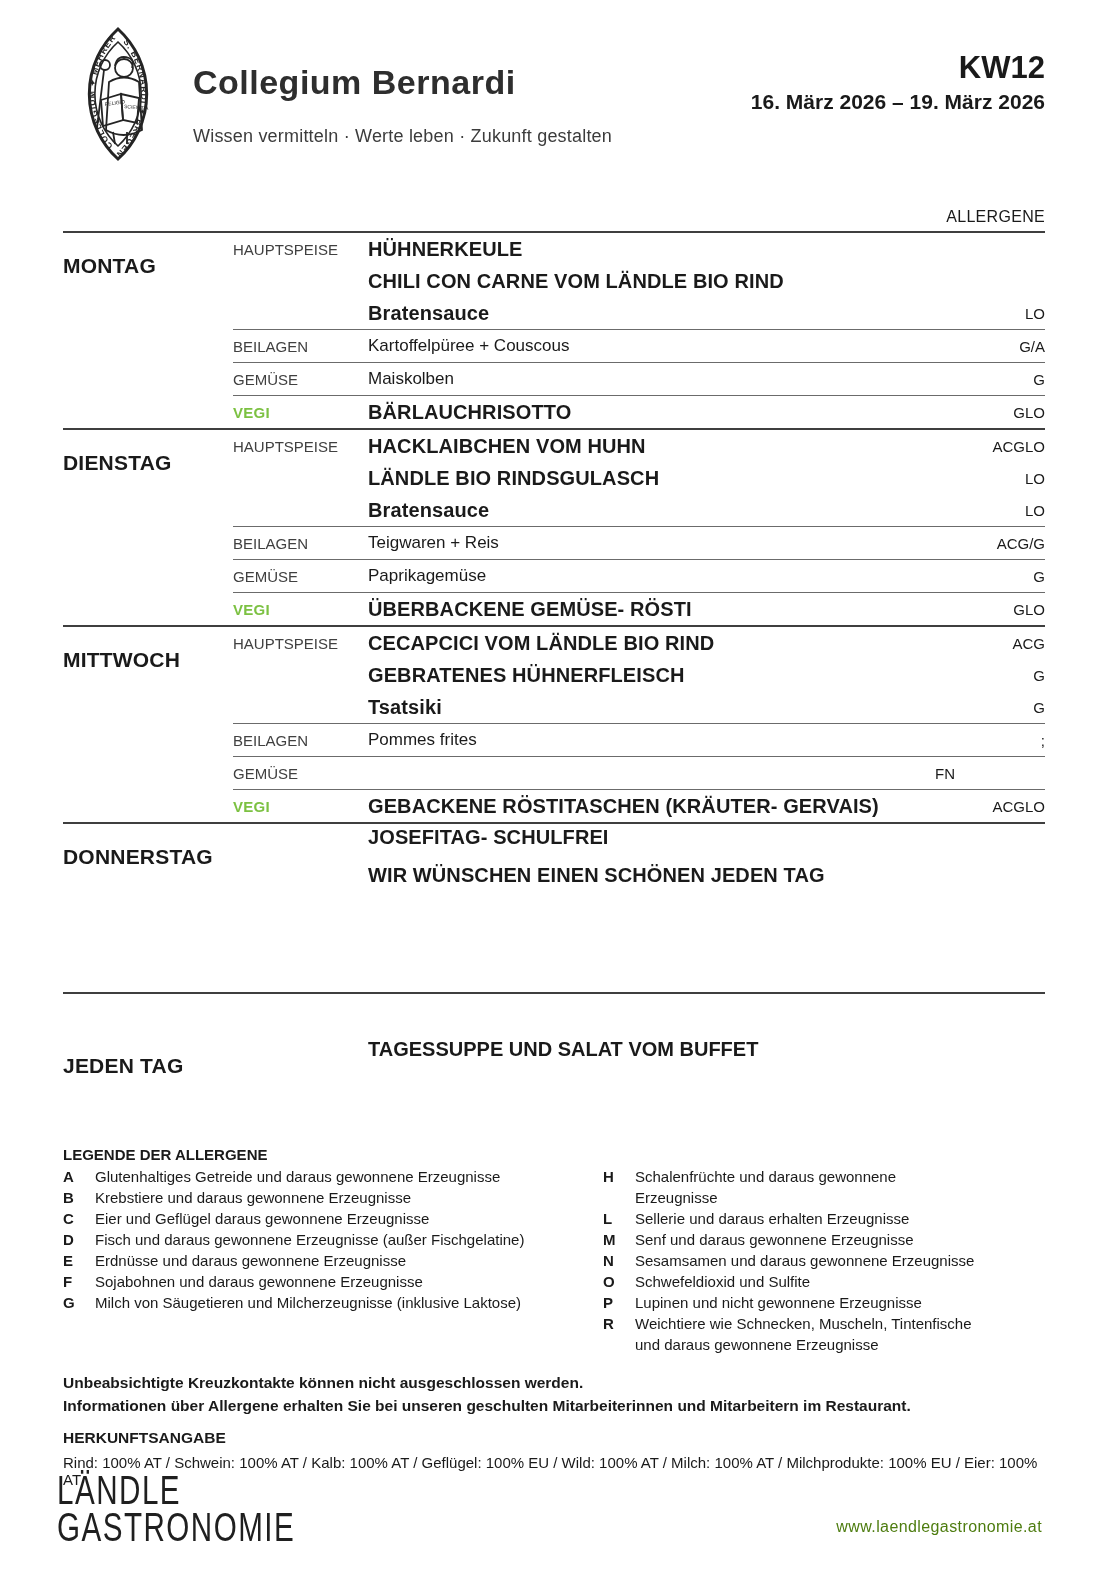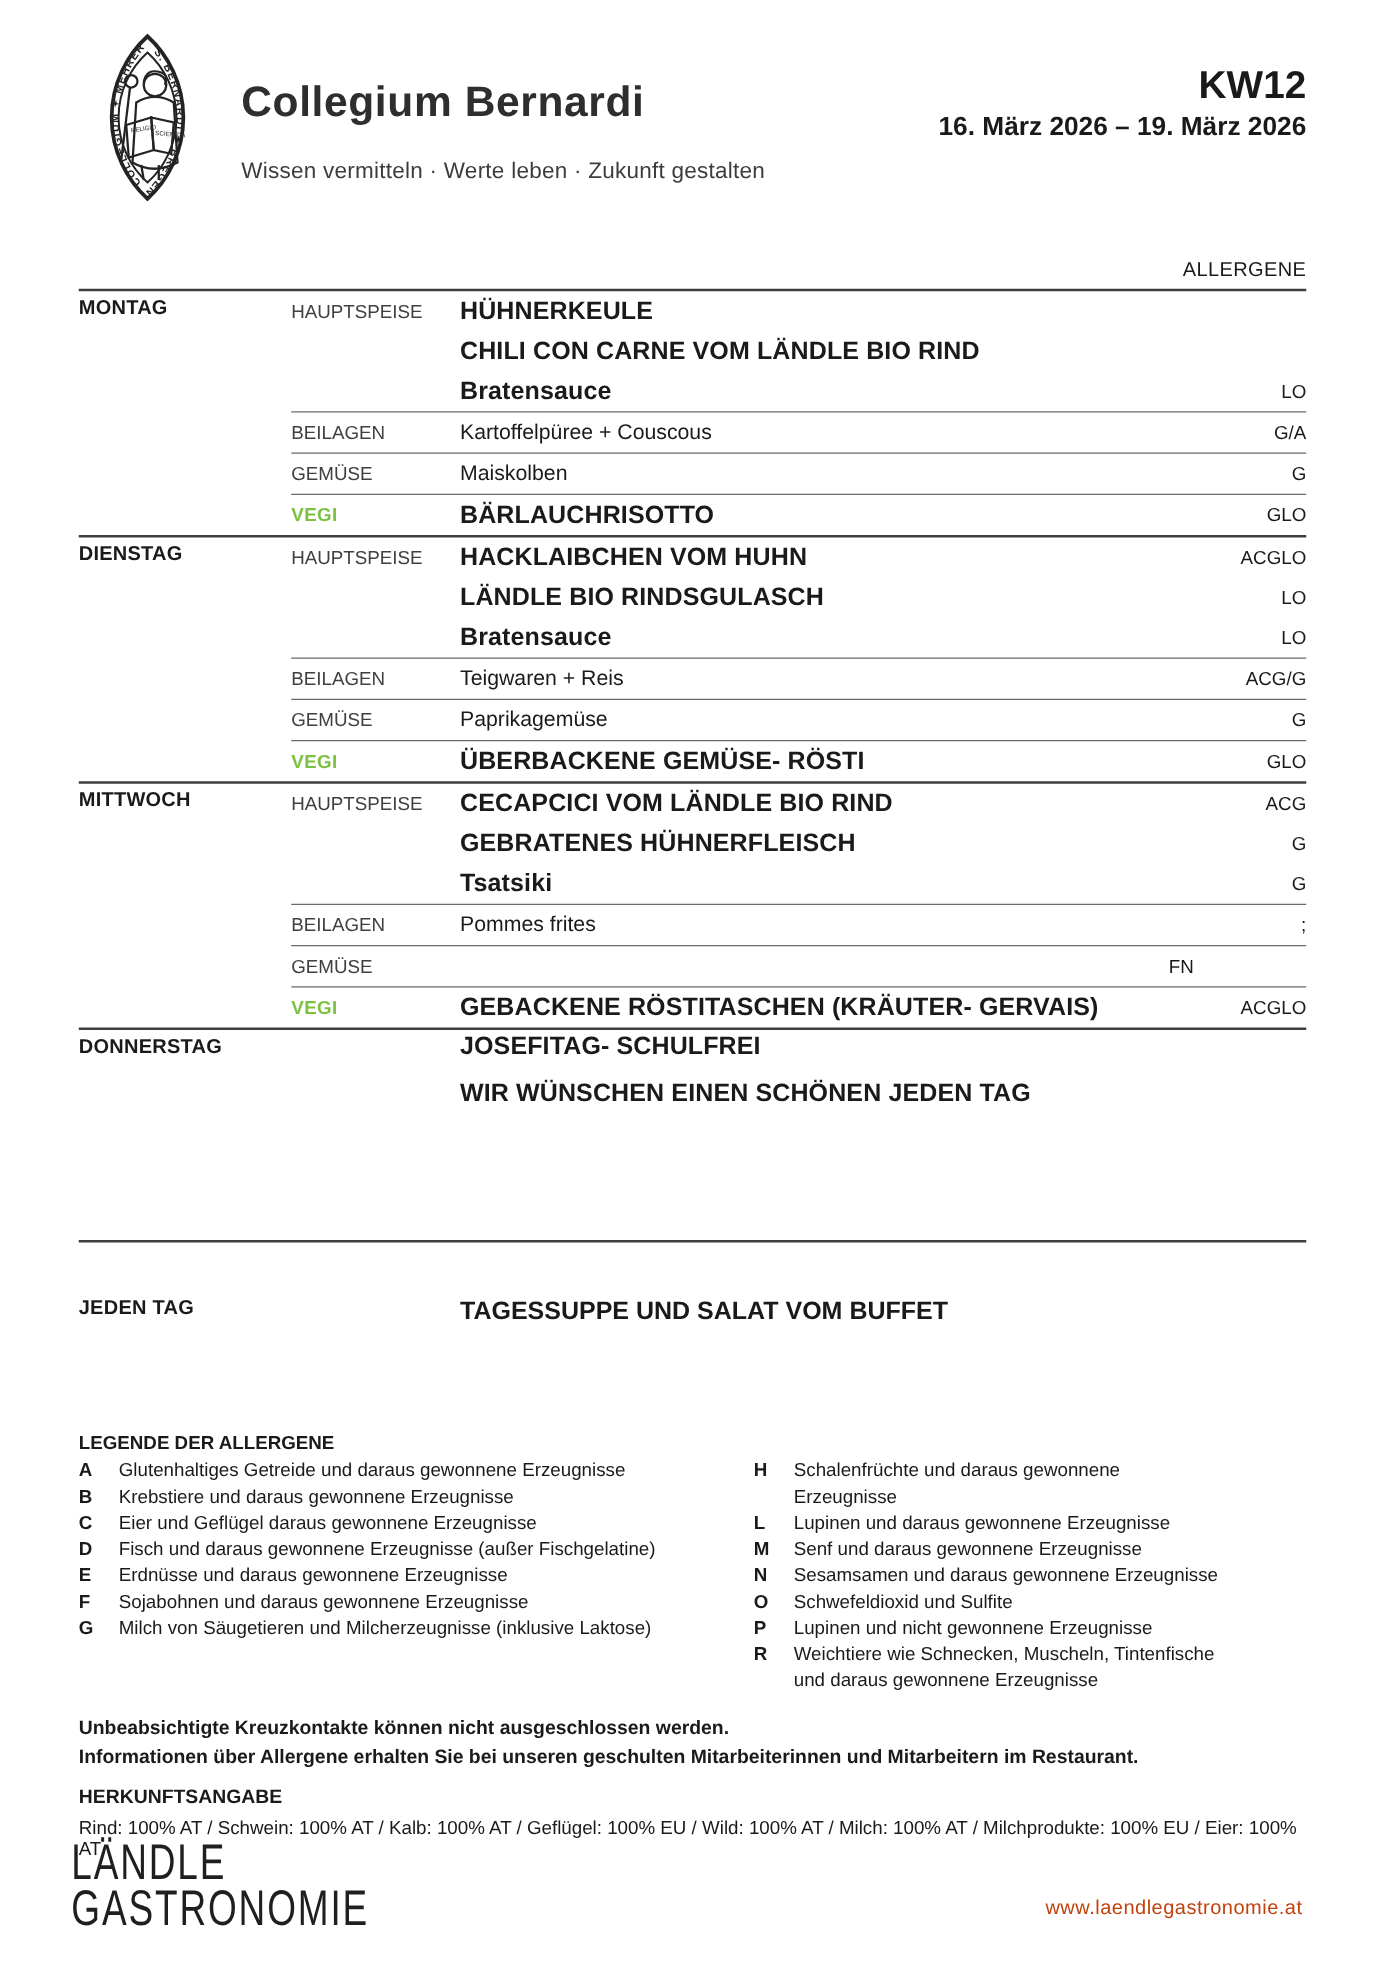--- a/index.html
+++ b/index.html
@@ -21,21 +21,21 @@
   .tagline { font-size:18px; color:#3c3c3c; margin-top:24px; letter-spacing:0.2px; }
   .week-box { text-align:right; padding-top:24px; }
   .week-label { font-size:31px; font-weight:bold; }
   .date-range { font-size:21px; font-weight:bold; margin-top:4px; }
 
   
   .menu { position:absolute; top:208px; left:63px; width:982px; }
   .allergene-label { text-align:right; font-size:16px; color:#1a1a1a; padding-bottom:5px; letter-spacing:0.3px; }
 
   .day-block { display:flex; border-top:2px solid #3f3f3f; }
-  .day-col { width:170px; flex:0 0 auto; font-weight:bold; font-size:16px; padding-top:5px; letter-spacing:0.2px; }
+  .day-col { width:170px; flex:0 0 auto; font-weight:bold; font-size:21px; padding-top:5px; letter-spacing:0.2px;margin-top:16px; }
   .rows-col { flex:1; }
 
   .menu-row { display:grid; grid-template-columns:135px 587px 90px; min-height:32px; align-items:center; }
   .menu-row.divider { border-top:1.5px solid #6b6b6b; }
   .cat { font-size:15px; color:#404040; }
   .cat-vegi { color:#7cc142; font-weight:bold; font-size:15px; letter-spacing:0.3px; }
   .dish-main { font-weight:bold; font-size:20px; letter-spacing:0.1px; }
   .dish-side { font-size:17px; }
   .allergen { font-weight:normal; font-size:15px;text-align:right; }
 
@@ -59,21 +59,21 @@
   .legend-col-right .legend-text { max-width:340px; }
 
   .notes { margin-top:16px; }
   .note-line { font-weight:bold; font-size:15.5px; line-height:23px; }
   .origin-title { font-weight:bold; font-size:15.5px; margin-top:12px; }
   .origin-text { font-size:15px; margin-top:7px; }
 
   
   .footer-logo { position:absolute; left:57px; top:1472px; transform:scaleX(0.74); transform-origin:left top; }
   .footer-logo div { font-size:40px; line-height:37px; letter-spacing:2px; color:#1f1f1f; font-weight:normal; }
-  .website { position:absolute; right:68px; top:1518px; font-size:16px; color:#c2410c; letter-spacing:0.4px; }
+  .website { position:absolute; right:68px; top:1518px; font-size:16px; color:#4d7c0f; letter-spacing:0.4px; }
 </style>
 </head>
 <body>
 
 <div class="page">
 
   <div class="header">
     <div class="brand">
       <svg class="seal" viewBox="0 0 122 136" xmlns="http://www.w3.org/2000/svg">
         <defs>
@@ -280,21 +280,21 @@
             <span class="legend-text">Milch von Säugetieren und Milcherzeugnisse (inklusive Laktose)</span>
           </div>
       </div>
       <div class="legend-col-right">
         <div class="legend-item">
             <span class="legend-letter">H</span>
             <span class="legend-text">Schalenfrüchte und daraus gewonnene Erzeugnisse</span>
           </div>
         <div class="legend-item">
             <span class="legend-letter">L</span>
-            <span class="legend-text">Lupinen und daraus gewonnene Erzeugnisse</span>
+            <span class="legend-text">Sellerie und daraus erhalten Erzeugnisse</span>
           </div>
         <div class="legend-item">
             <span class="legend-letter">M</span>
             <span class="legend-text">Senf und daraus gewonnene Erzeugnisse</span>
           </div>
         <div class="legend-item">
             <span class="legend-letter">N</span>
             <span class="legend-text">Sesamsamen und daraus gewonnene Erzeugnisse</span>
           </div>
         <div class="legend-item">

